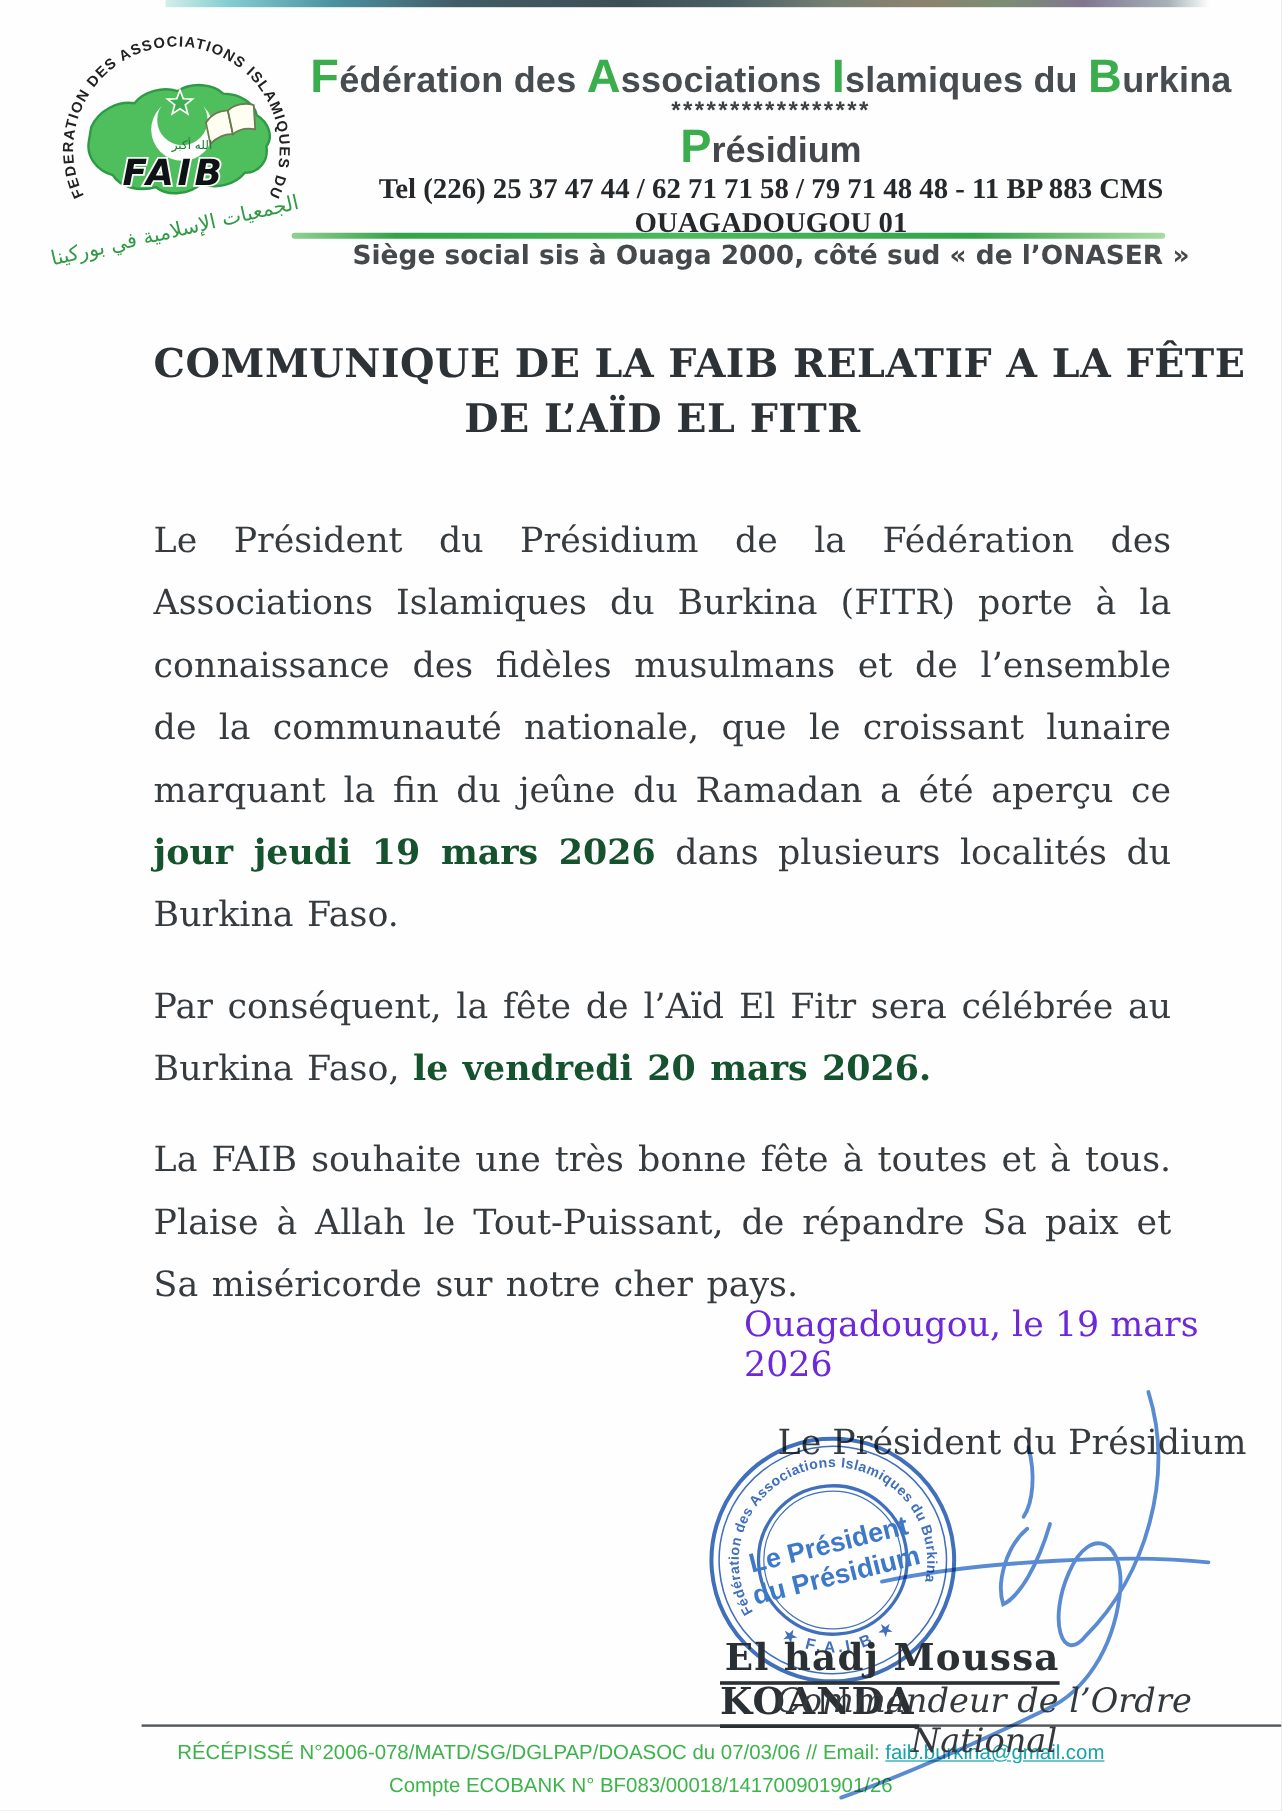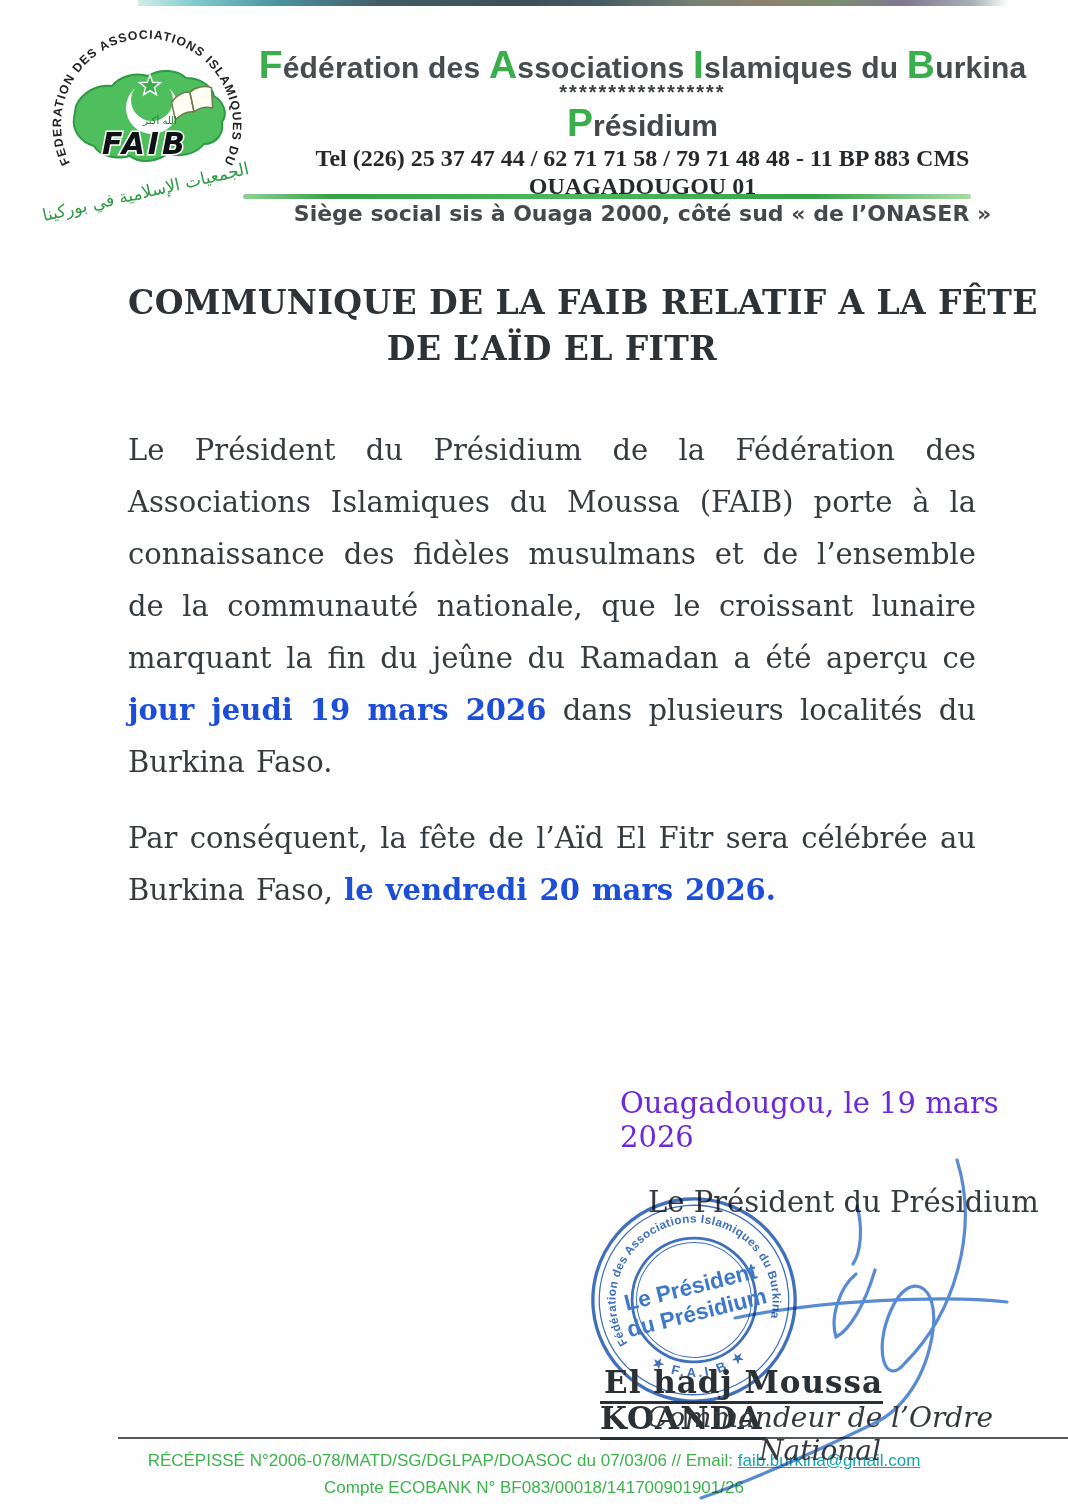--- a/index.html
+++ b/index.html
@@ -31,21 +31,21 @@
   
   main{ position:absolute; left:128px; top:280px; width:848px; }
   h1{
     font-family:"DejaVu Serif",serif; font-weight:bold; font-size:33px; line-height:46px;
     color:#2d3237; text-align:center; letter-spacing:.4px; margin-bottom:52px; white-space:nowrap;
   }
   main p{
     font-family:"DejaVu Serif",serif; font-size:29px; line-height:52px; color:#363b40;
     text-align:justify; word-spacing:2px; margin-bottom:24px;
   }
-  main p strong{ color:#1d4ed8; }
+  main p strong{ color:#14532d; }
   .date-line{
     position:absolute; left:620px; top:1086px;
     font-family:"DejaVu Serif",serif; font-size:29px; color:#6d28d9;
   }
   
   .role-line{
     position:absolute; left:648px; top:1185px; z-index:1;
     font-family:"DejaVu Serif",serif; font-size:29px; color:#363b40;
   }
   .stamp{
@@ -114,22 +114,23 @@
     <div class="siege">Siège social sis à Ouaga 2000, côté sud « de l’ONASER »</div>
   </div>
 
   <div class="green-rule"></div>
 
   <main>
     <h1>
       <span>COMMUNIQUE DE LA FAIB RELATIF A LA FÊTE</span><br>
       <span>DE L’AÏD EL FITR</span>
     </h1>
-    <p><span>Le Président du Présidium de la Fédération des Associations Islamiques du Moussa (FAIB) porte à la connaissance des fidèles musulmans et de l’ensemble de la communauté nationale, que le croissant lunaire marquant la fin du jeûne du Ramadan a été aperçu ce </span><strong>jour jeudi 19 mars 2026</strong><span> dans plusieurs localités du Burkina Faso.</span></p>
+    <p><span>Le Président du Présidium de la Fédération des Associations Islamiques du Burkina (FITR) porte à la connaissance des fidèles musulmans et de l’ensemble de la communauté nationale, que le croissant lunaire marquant la fin du jeûne du Ramadan a été aperçu ce </span><strong>jour jeudi 19 mars 2026</strong><span> dans plusieurs localités du Burkina Faso.</span></p>
     <p><span>Par conséquent, la fête de l’Aïd El Fitr sera célébrée au Burkina Faso, </span><strong>le vendredi 20 mars 2026.</strong></p>
+    <p>La FAIB souhaite une très bonne fête à toutes et à tous. Plaise à Allah le Tout-Puissant, de répandre Sa paix et Sa miséricorde sur notre cher pays.</p>
   </main>
 
   <div class="date-line">Ouagadougou, le 19 mars 2026</div>
 
   <div class="role-line">Le Président du Présidium</div>
 
   <div class="stamp">
     <svg width="216" height="216" viewBox="0 0 220 220" xmlns="http://www.w3.org/2000/svg">
       <defs>
         <path id="stamp-ring" d="M 39,148 A 80,80 0 1 1 181,148" fill="none"></path>

